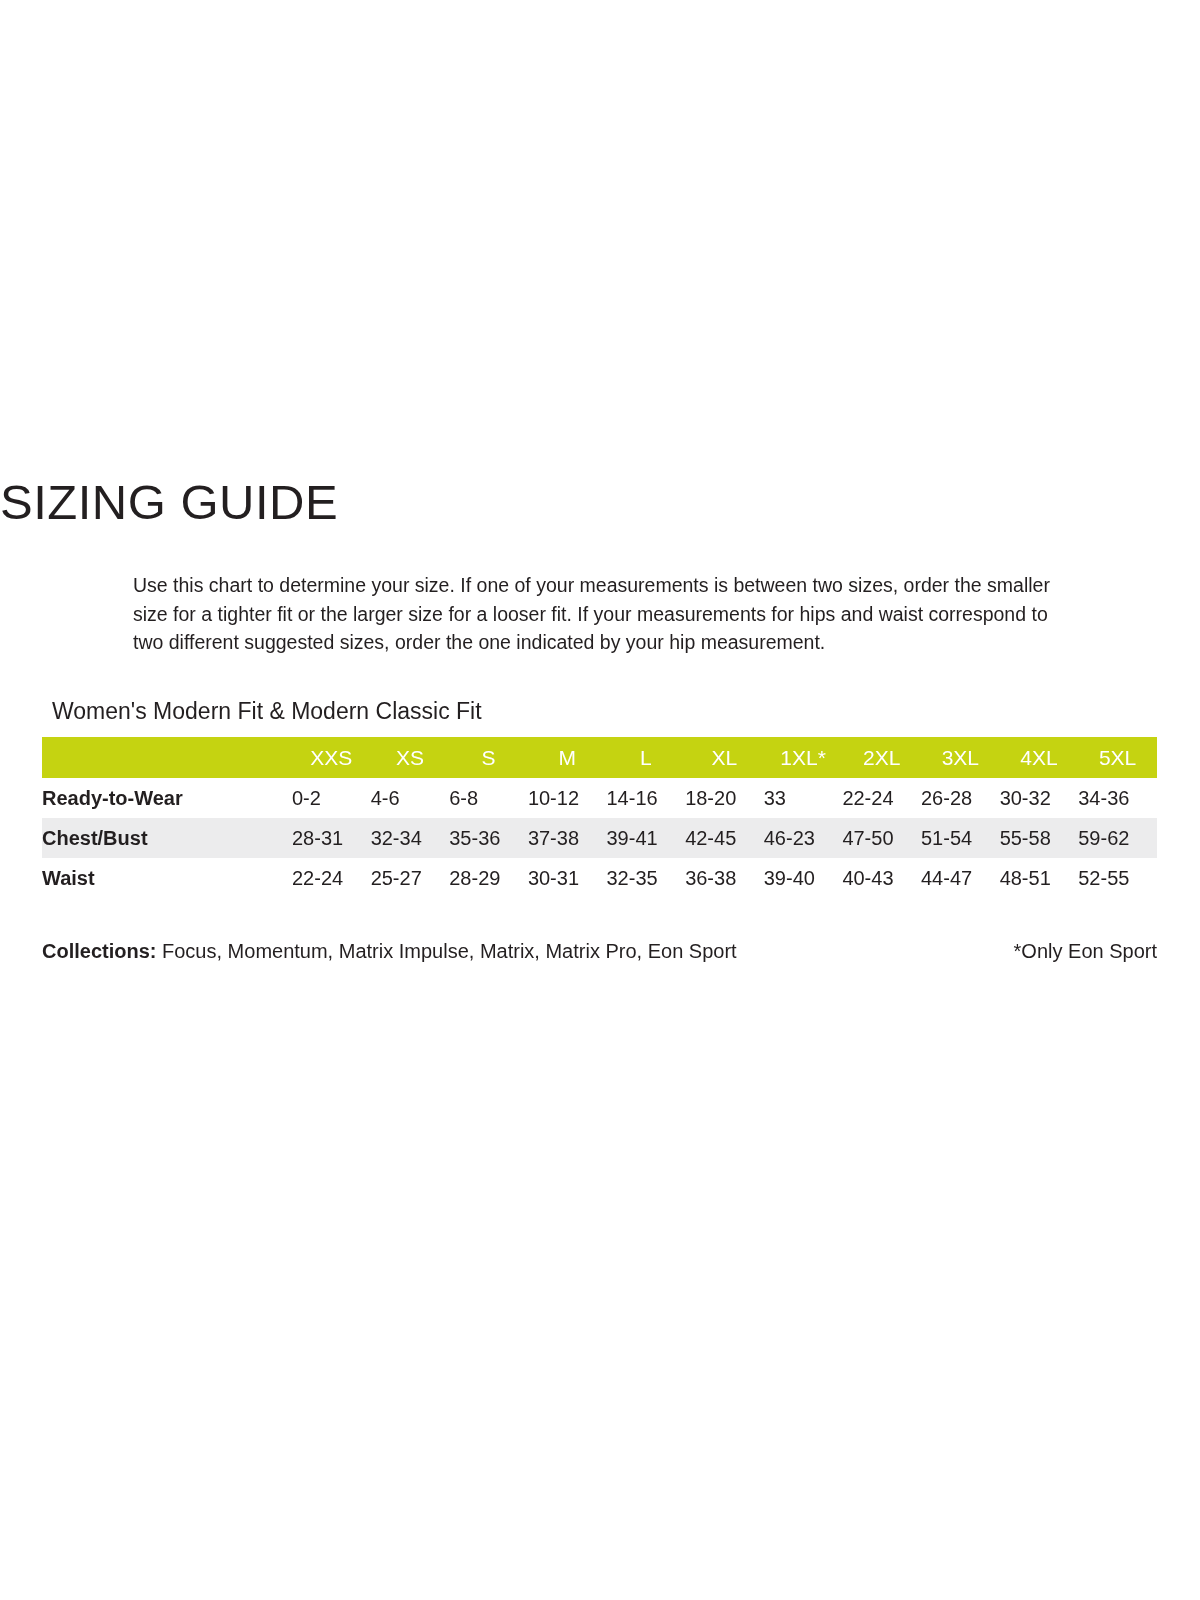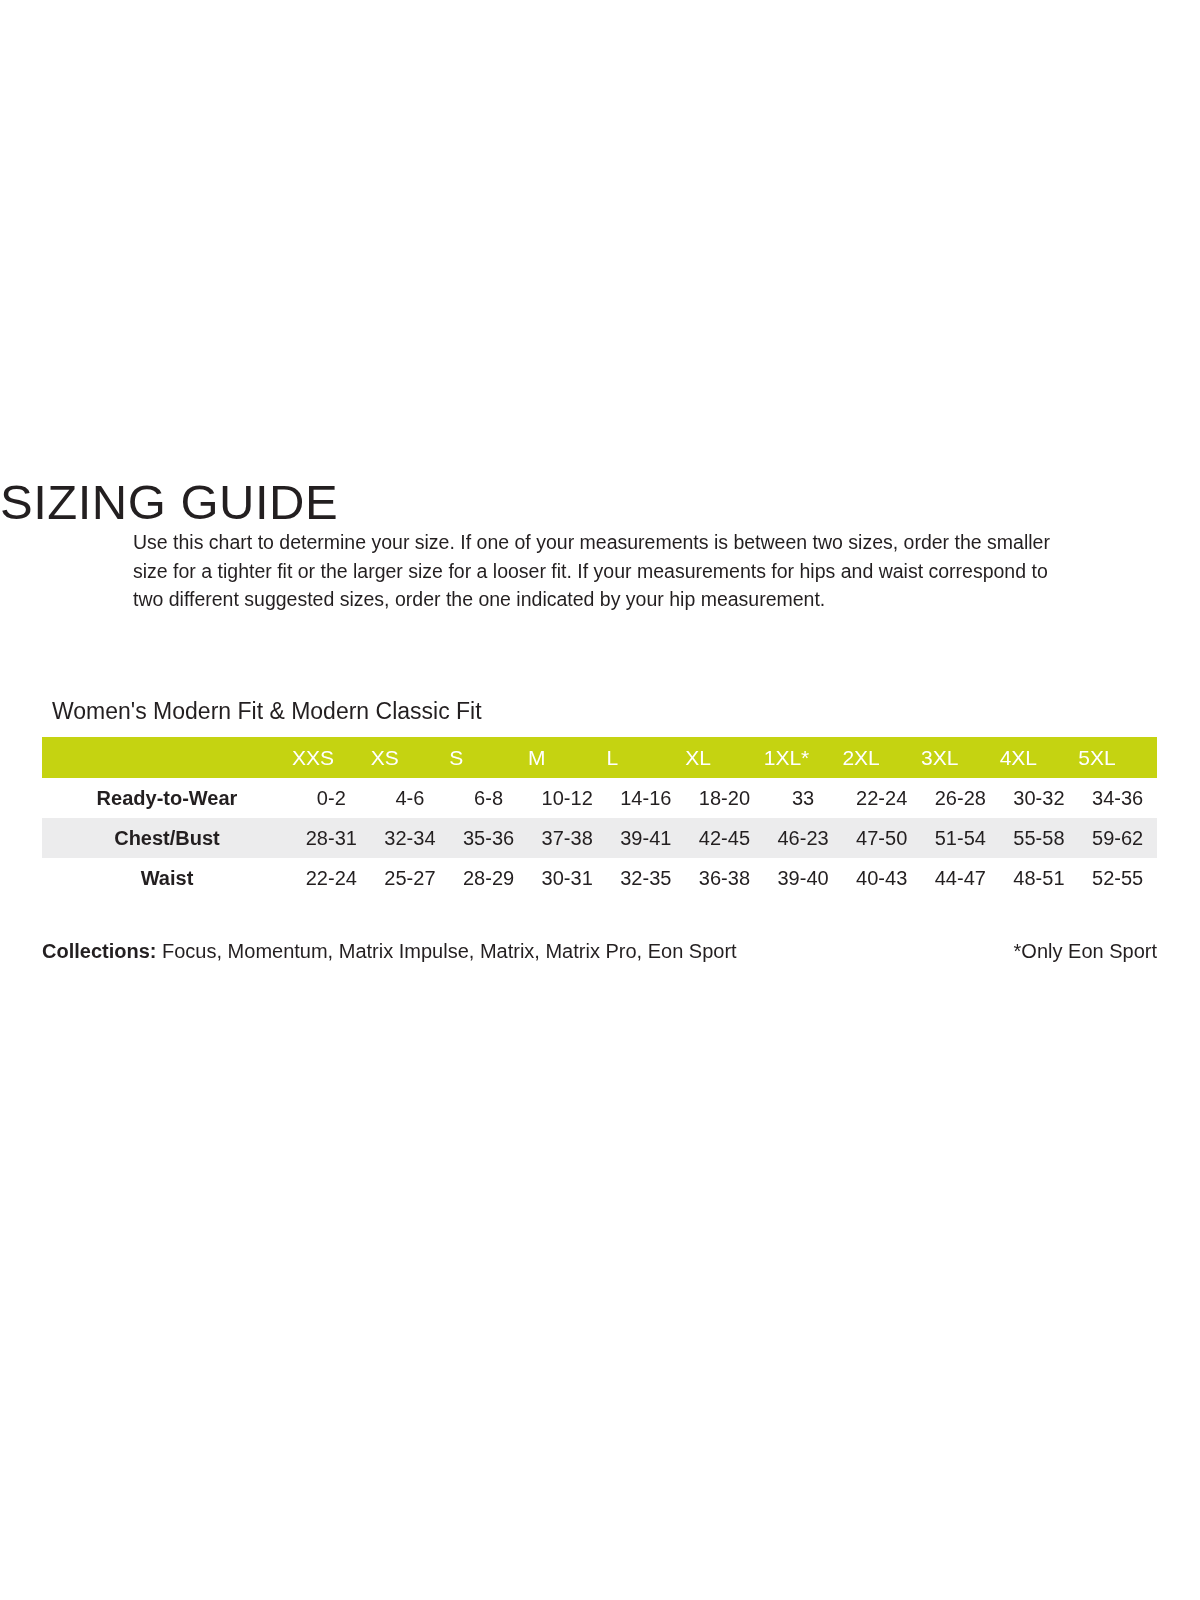--- a/index.html
+++ b/index.html
@@ -13,44 +13,44 @@
   .page { position: relative; width: 1200px; height: 1600px; overflow: hidden; background: #ffffff; }
 
   .title {
     position: absolute; top: 474px; left: 0; width: 1200px;
     text-align: left;
     font-size: 49px; font-weight: 400; letter-spacing: 0.5px;
     color: var(--text, #231f20);
   }
 
   .intro {
-    position: absolute; top: 528px; left: 133px; width: 928px;
+    position: absolute; top: 571px; left: 133px; width: 928px;
     font-size: 19.5px; line-height: 28.5px;
     color: var(--text, #231f20);
   }
 
   .section-title {
     position: absolute; top: 698px; left: 52px;
     font-size: 23px; font-weight: 400;
     color: var(--text, #231f20);
   }
 
   table.size-table {
     position: absolute; top: 737px; left: 42px; width: 1115px;
     border-collapse: collapse; table-layout: fixed;
   }
   .size-table col.label-col { width: 250px; }
   .size-table thead th {
     background: var(--header-bg, #c5d311);
     color: var(--header-text, #ffffff);
-    height: 41px; font-weight: 400; font-size: 21px; text-align: left;
+    height: 41px; font-weight: 400; font-size: 21px; text-align: center;
     vertical-align: middle;
   }
   .size-table tbody td {
-    height: 40px; text-align: center; vertical-align: middle;
+    height: 40px; vertical-align: middle;
     font-size: 20px; color: var(--text, #231f20);
   }
   .size-table tbody tr:nth-child(even) { background: var(--row-alt-bg, #ececed); }
   .size-table td.row-label { font-weight: 700; }
 
   .collections {
     position: absolute; top: 940px; left: 42px; width: 1115px;
     display: flex; justify-content: space-between; align-items: center;
     font-size: 20px; color: var(--text, #231f20);
   }

